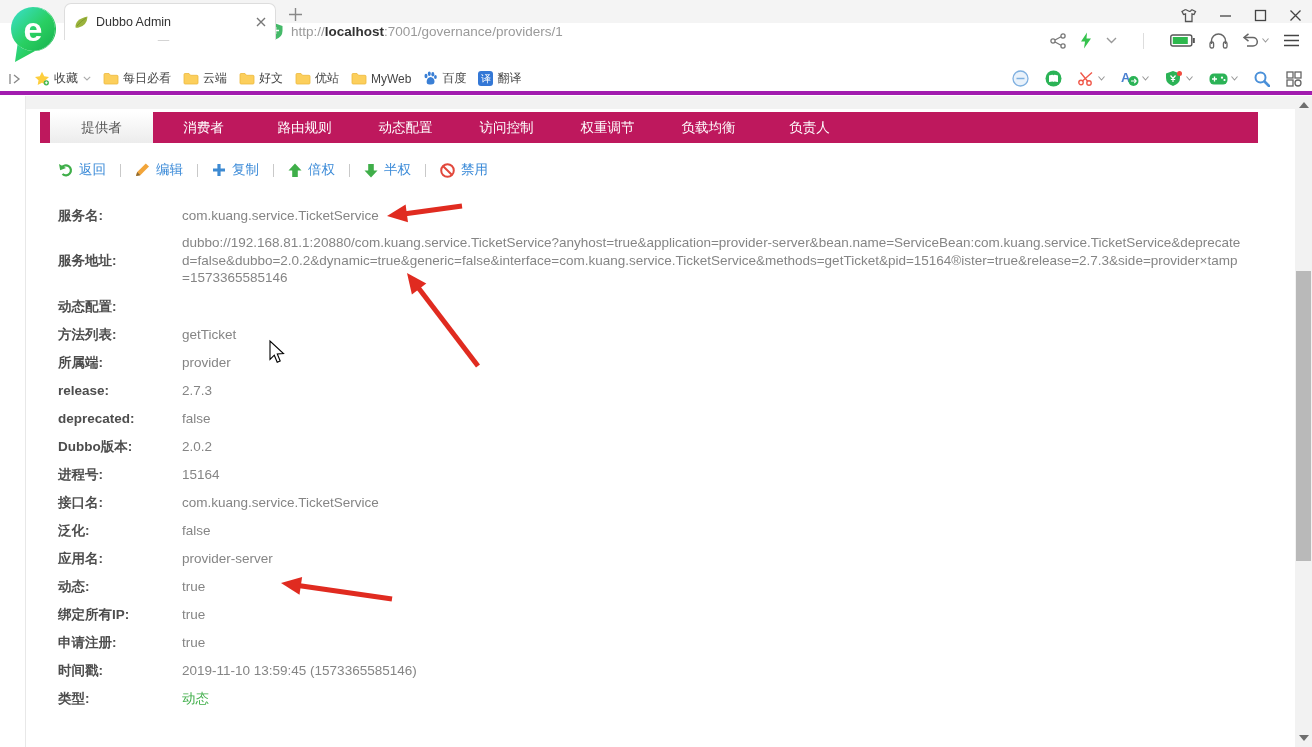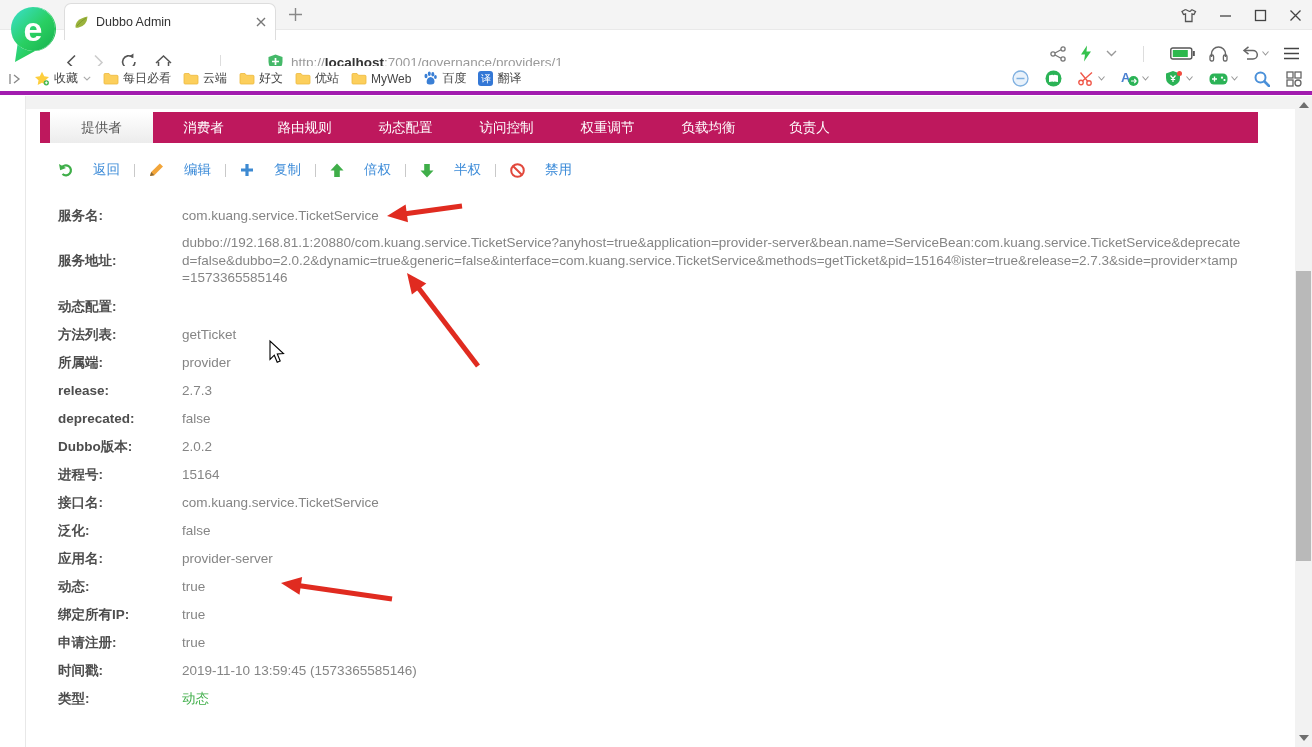--- a/index.html
+++ b/index.html
@@ -14,22 +14,22 @@
   .titlebar { position:absolute; top:0; left:0; right:0; height:30px; background:#f4f4f4; border-bottom:1px solid #e9e9e9; }
   .logo { position:absolute; top:6px; left:8px; z-index:6; }
   .btab { position:absolute; left:64px; top:3px; width:212px; height:28px; background:#fff;
           border:1px solid #ddd; border-bottom:none; border-radius:7px 7px 0 0;
           display:flex; align-items:center; padding:18px 9px; z-index:2; }
   .btab-title { font-size:12.5px; color:#333; margin-left:7px; flex:1; white-space:nowrap; }
   .newtab-btn { position:absolute; left:288px; top:7px; }
   .win-controls { position:absolute; right:10px; top:0; height:30px; display:flex; align-items:center; gap:22px; }
 
   
-  .toolbar { position:absolute; top:36px; left:0; right:0; height:35px; background:#fff;
-             display:flex; align-items:flex-end;gap:35px; }
+  .toolbar { position:absolute; top:23px; left:0; right:0; height:35px; background:#fff;
+             display:flex; align-items:flex-start;gap:35px; }
   .nav-group { display:flex; align-items:center; gap:16px; margin-left:66px; }
   .tb-sep { width:1px; height:16px; background:#ddd; margin:0 12px; }
   .url-area { display:flex; align-items:center; gap:8px; font-size:13.5px; }
   .url-text { color:#9a9a9a; }
   .url-host { color:#333; font-weight:bold; }
   .tb-right { position:absolute; right:12px; top:0; height:35px; display:flex; align-items:center; gap:14px; }
 
   
   .bookmarks { position:absolute; top:66px; left:0; right:0; height:29px; background:#fff;
                border-bottom:4px solid #a21caf; display:flex; align-items:center;
@@ -45,21 +45,21 @@
   .left-line { position:absolute; left:25px; top:0; bottom:0; width:1px; background:#e8e8e8; }
 
   .bluebar { position:absolute; left:40px; top:16px; width:1218px; height:31px; background:#be185d;
              display:flex; font-size:13.5px; }
   .bb-spacer { width:10px; }
   .nav-tab { width:101px; display:flex; align-items:center; justify-content:center; color:#fff; cursor:default; }
   .nav-tab.active { width:103px; background:linear-gradient(#ffffff,#ececec); color:#555; }
 
   .actionbar { position:absolute; left:58px; top:64px; height:20px; display:flex; align-items:center;
                font-size:13.5px; color:#3c8bd8; }
-  .act { display:flex; align-items:center; gap:20px; white-space:nowrap; cursor:pointer; }
+  .act { display:flex; align-items:center; gap:6px; white-space:nowrap; cursor:pointer; }
   .act-sep { width:1px; height:13px; background:#c9c9c9; margin:0 14px; }
 
   .fields { position:absolute; left:58px; top:110px; width:1186px; font-size:13.5px; }
   .frow { display:flex; margin-bottom:9px; line-height:19px; }
   .frow.multiline { line-height:17.5px; margin-bottom:10px; }
   .flabel { width:124px; flex-shrink:0; color:#4d4d4d; font-weight:bold; }
   .fvalue { color:#858585; word-break:break-all; }
   .fvalue.green { color:#3fae49; }
 
   

